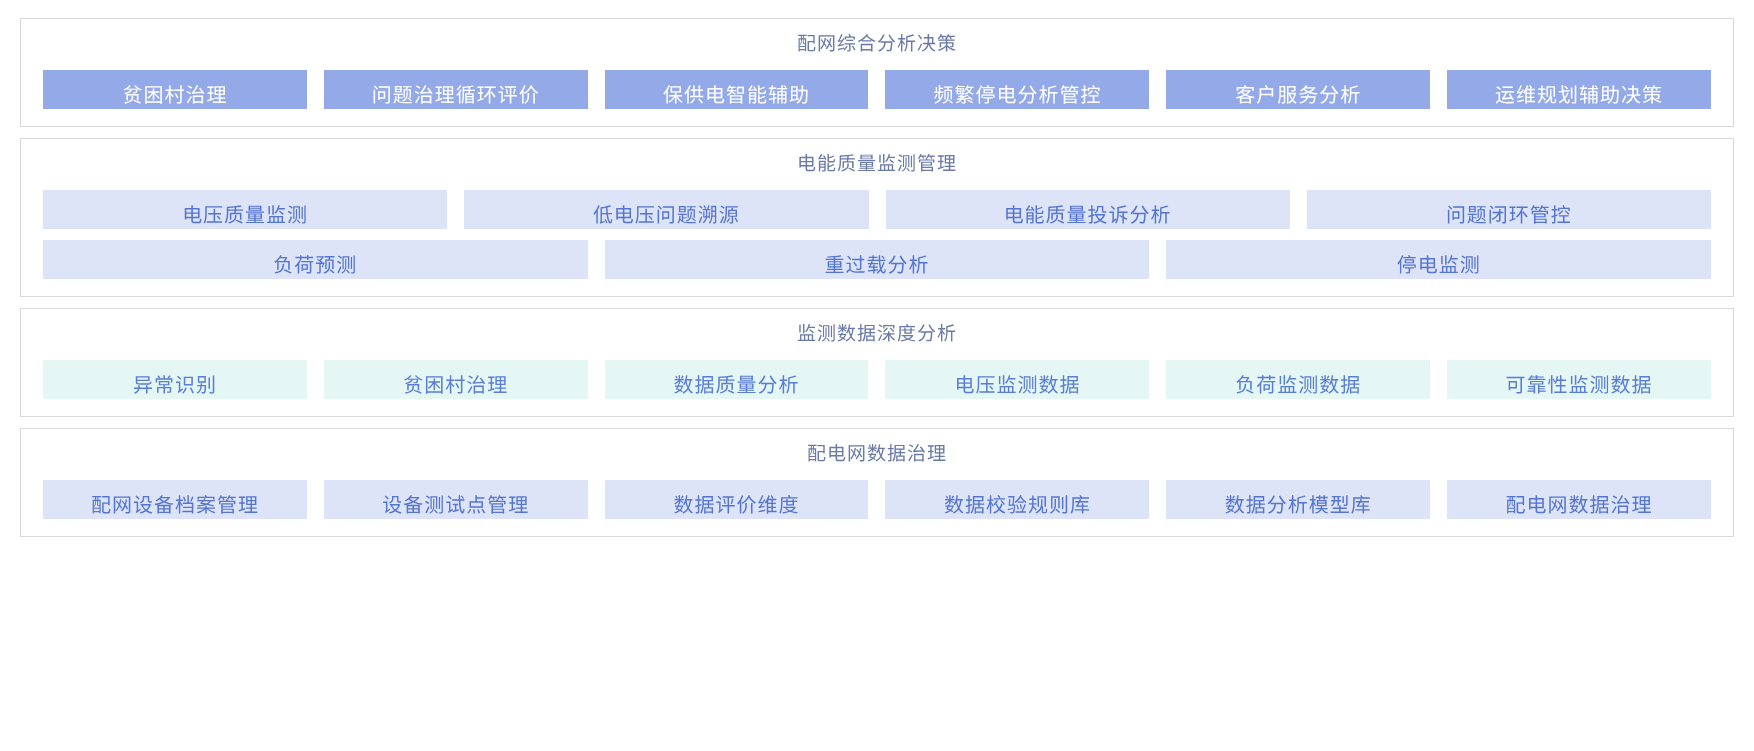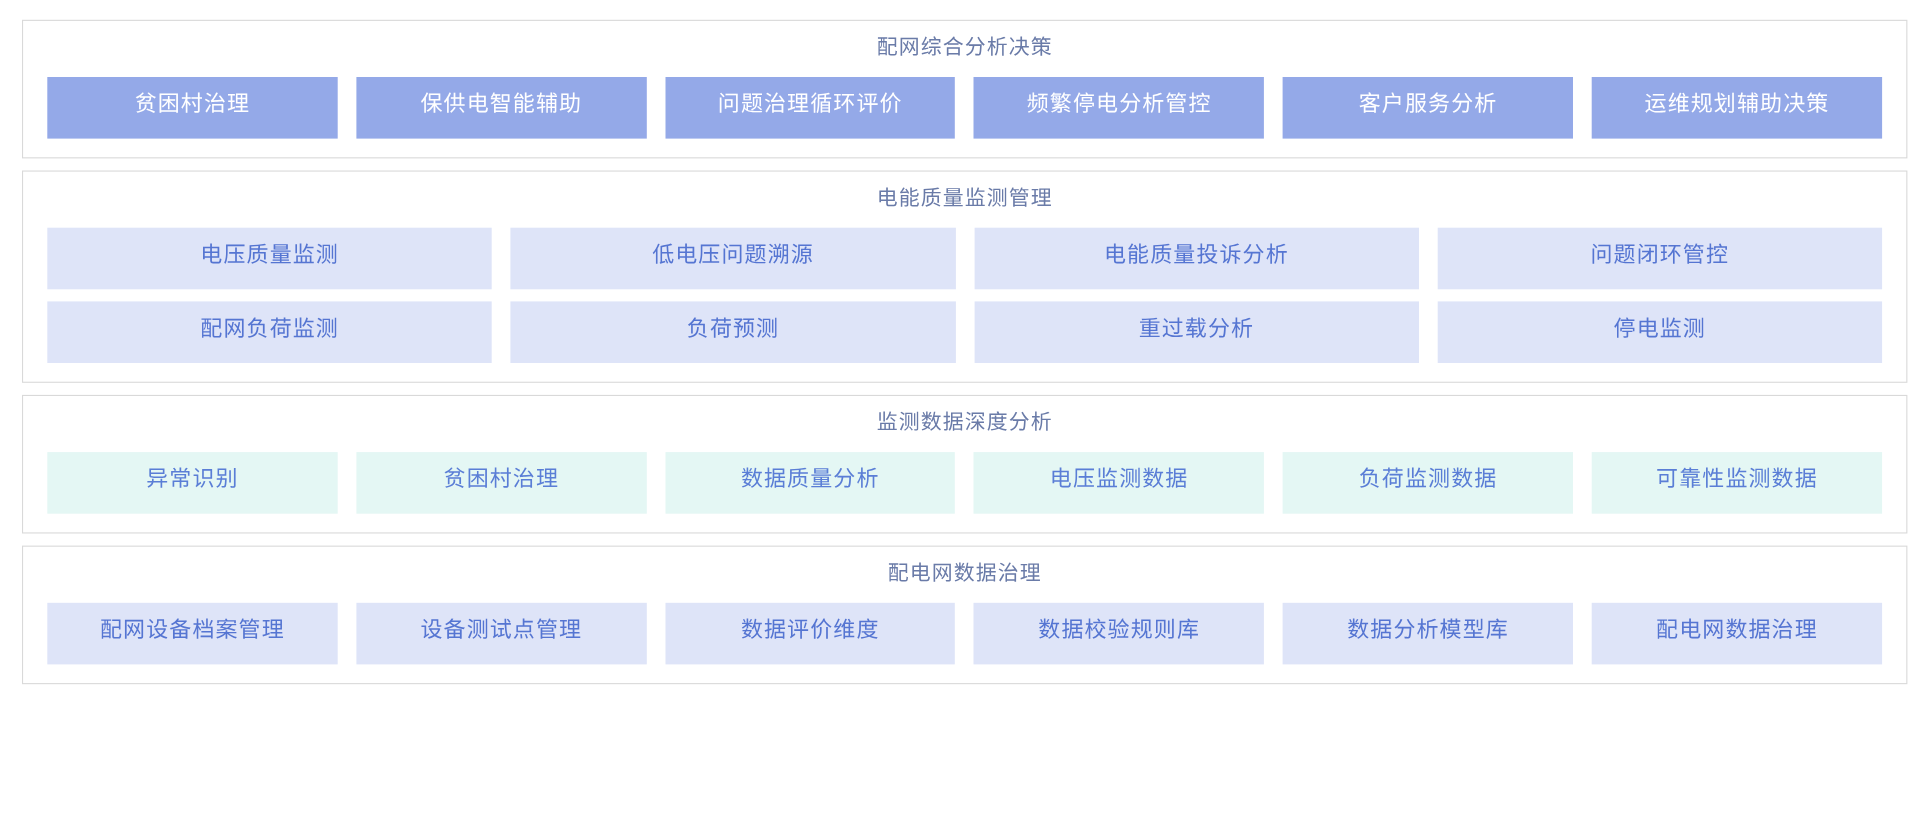--- a/index.html
+++ b/index.html
@@ -37,21 +37,21 @@
   }
   .button-row {
     display: flex;
     gap: 17px;
   }
   .button-row + .button-row {
     margin-top: 11px;
   }
   .module-button {
     flex: 1 1 0;
-    height: 56px;
+    height: 39px;
     line-height: 51px;
     text-align: center;
     font-size: 20px;
     letter-spacing: 1px;
     white-space: nowrap;
     overflow: hidden;
     cursor: pointer;
     user-select: none;
   }
   .module-button.solid {
@@ -68,37 +68,36 @@
   }
 </style>
 </head>
 <body>
 
 <div id="sections-root">
     <div class="section">
       <div class="section-title">配网综合分析决策</div>
       <div class="button-row">
         <div class="module-button solid">贫困村治理</div>
+        <div class="module-button solid">问题治理循环评价</div>
         <div class="module-button solid">保供电智能辅助</div>
-        <div class="module-button solid">问题治理循环评价</div>
         <div class="module-button solid">频繁停电分析管控</div>
         <div class="module-button solid">客户服务分析</div>
         <div class="module-button solid">运维规划辅助决策</div>
       </div>
     </div>
     <div class="section">
       <div class="section-title">电能质量监测管理</div>
       <div class="button-row">
         <div class="module-button lavender">电压质量监测</div>
         <div class="module-button lavender">低电压问题溯源</div>
         <div class="module-button lavender">电能质量投诉分析</div>
         <div class="module-button lavender">问题闭环管控</div>
       </div>
       <div class="button-row">
-        <div class="module-button lavender">配网负荷监测</div>
         <div class="module-button lavender">负荷预测</div>
         <div class="module-button lavender">重过载分析</div>
         <div class="module-button lavender">停电监测</div>
       </div>
     </div>
     <div class="section">
       <div class="section-title">监测数据深度分析</div>
       <div class="button-row">
         <div class="module-button mint">异常识别</div>
         <div class="module-button mint">贫困村治理</div>

